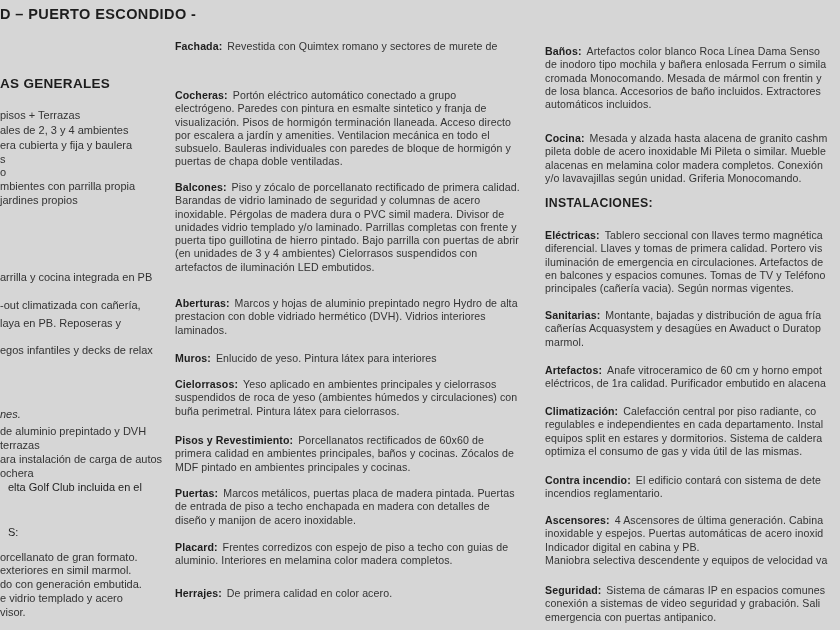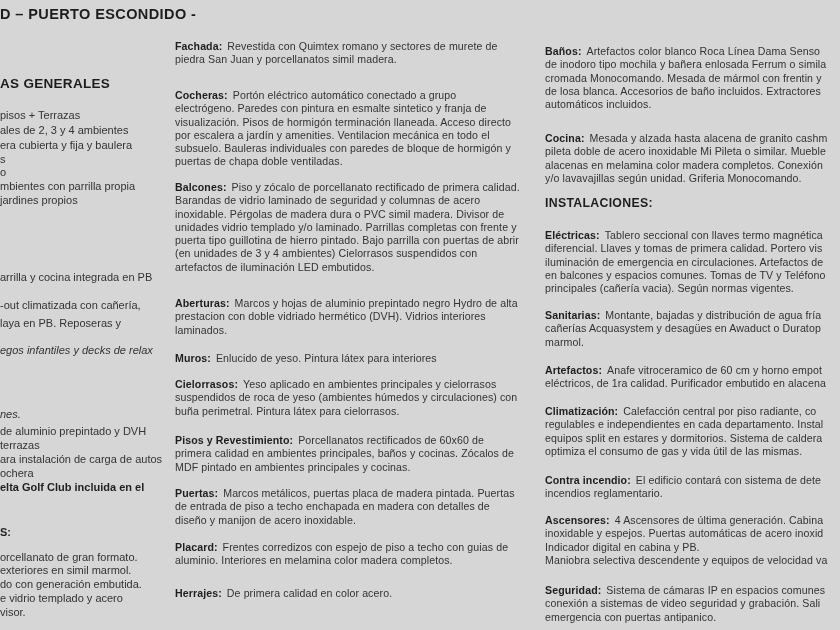--- a/index.html
+++ b/index.html
@@ -19,21 +19,21 @@
   }
   .col-header{
     position:absolute;left:0;top:44px;
     font-size:13.5px;font-weight:bold;color:#1d1d1d;
     letter-spacing:.3px;white-space:nowrap;margin-top:32px;
   }
   .abs-line{
     position:absolute;left:0;
     font-size:11px;line-height:13px;white-space:nowrap;
   }
-  .abs-line.bold{font-weight:bold;color:#1f1f1f;}
+  .abs-line.bold{font-weight:normal;color:#1f1f1f;padding-left:8px;}
   .col{position:absolute;top:0;height:630px;}
   #mid-col{left:175px;width:660px;}
   #right-col{left:545px;width:600px;}
   .section{position:absolute;left:0;}
   .line{
     font-size:10.6px;line-height:13.3px;
     white-space:nowrap;letter-spacing:.1px;
   }
   .label{font-weight:bold;color:#1e1e1e;margin-right:5px;}
   .section.hdr .label{font-size:12.3px;letter-spacing:.3px;margin-right:0;}
@@ -48,38 +48,37 @@
       <div class="abs-line" style="top: 109px;">pisos + Terrazas</div>
       <div class="abs-line" style="top: 124px;">ales de 2, 3 y 4 ambientes</div>
       <div class="abs-line" style="top: 139px;">era cubierta y fija y baulera</div>
       <div class="abs-line" style="top: 153px;">s</div>
       <div class="abs-line" style="top: 166px;">o</div>
       <div class="abs-line" style="top: 180px;">mbientes con parrilla propia</div>
       <div class="abs-line" style="top: 194px;">jardines propios</div>
       <div class="abs-line" style="top: 271px;">arrilla y cocina integrada en PB</div>
       <div class="abs-line" style="top: 299px;">-out climatizada con cañería,</div>
       <div class="abs-line" style="top: 317px;">laya en PB. Reposeras y</div>
-      <div class="abs-line" style="top: 344px; font-style: italic;">egos infantiles y decks de relax</div>
+      <div class="abs-line" style="top: 344px;">egos infantiles y decks de relax</div>
       <div class="abs-line" style="top: 408px; font-style: italic;">nes.</div>
       <div class="abs-line" style="top: 425px;">de aluminio prepintado y DVH</div>
       <div class="abs-line" style="top: 439px;">terrazas</div>
       <div class="abs-line" style="top: 453px;">ara instalación de carga de autos</div>
       <div class="abs-line" style="top: 467px;">ochera</div>
       <div class="abs-line bold" style="top: 481px;">elta Golf Club incluida en el</div>
       <div class="abs-line bold" style="top: 526px;">S:</div>
       <div class="abs-line" style="top: 551px;">orcellanato de gran formato.</div>
       <div class="abs-line" style="top: 564px;">exteriores en simil marmol.</div>
       <div class="abs-line" style="top: 578px;">do con generación embutida.</div>
       <div class="abs-line" style="top: 592px;">e vidrio templado y acero</div>
       <div class="abs-line" style="top: 606px;">visor.</div>
     </div>
   <div class="col" id="mid-col">
       <div class="section" style="top: 40px;">
         <div class="line"><span class="label">Fachada:</span><span>Revestida con Quimtex romano y sectores de murete de</span></div>
-        <div class="line">piedra San Juan y porcellanatos simil madera.</div>
       </div>
       <div class="section" style="top: 89px;">
         <div class="line"><span class="label">Cocheras:</span><span>Portón eléctrico automático conectado a grupo</span></div>
         <div class="line">electrógeno. Paredes con pintura en esmalte sintetico y franja de</div>
         <div class="line">visualización. Pisos de hormigón terminación llaneada. Acceso directo</div>
         <div class="line">por escalera a jardín y amenities. Ventilacion mecánica en todo el</div>
         <div class="line">subsuelo. Bauleras individuales con paredes de bloque de hormigón y</div>
         <div class="line">puertas de chapa doble ventiladas.</div>
       </div>
       <div class="section" style="top: 181px;">

